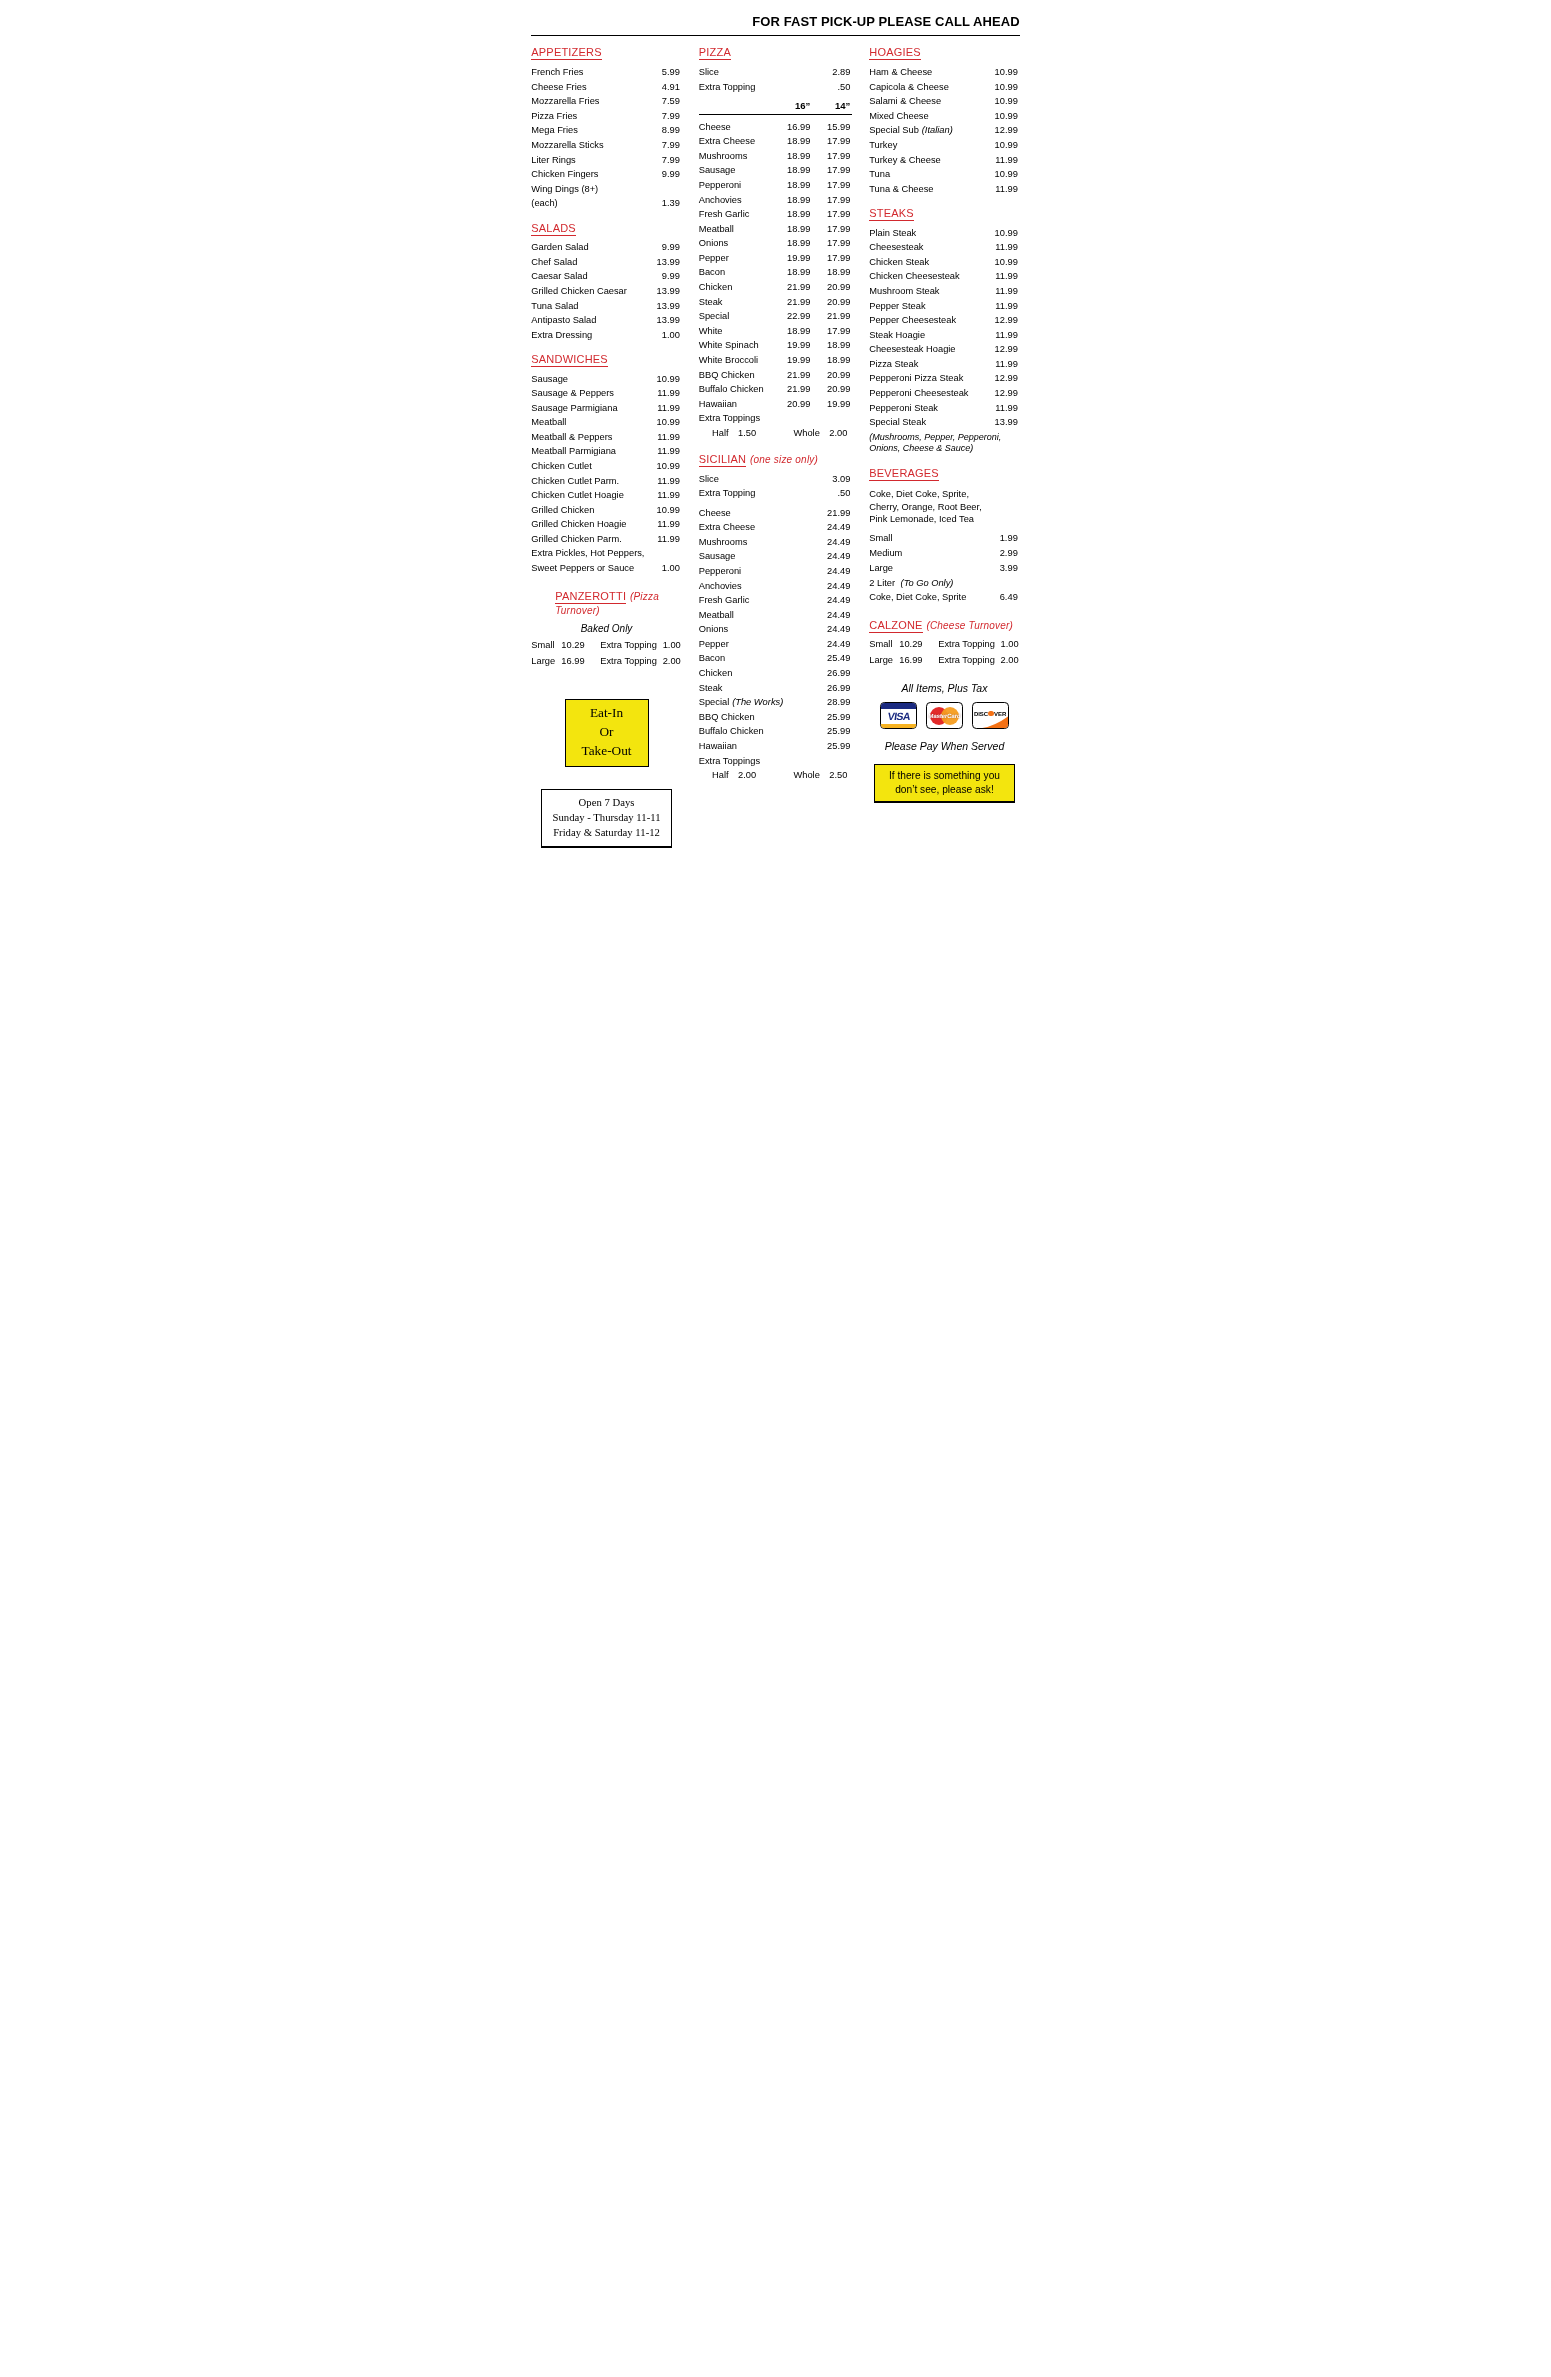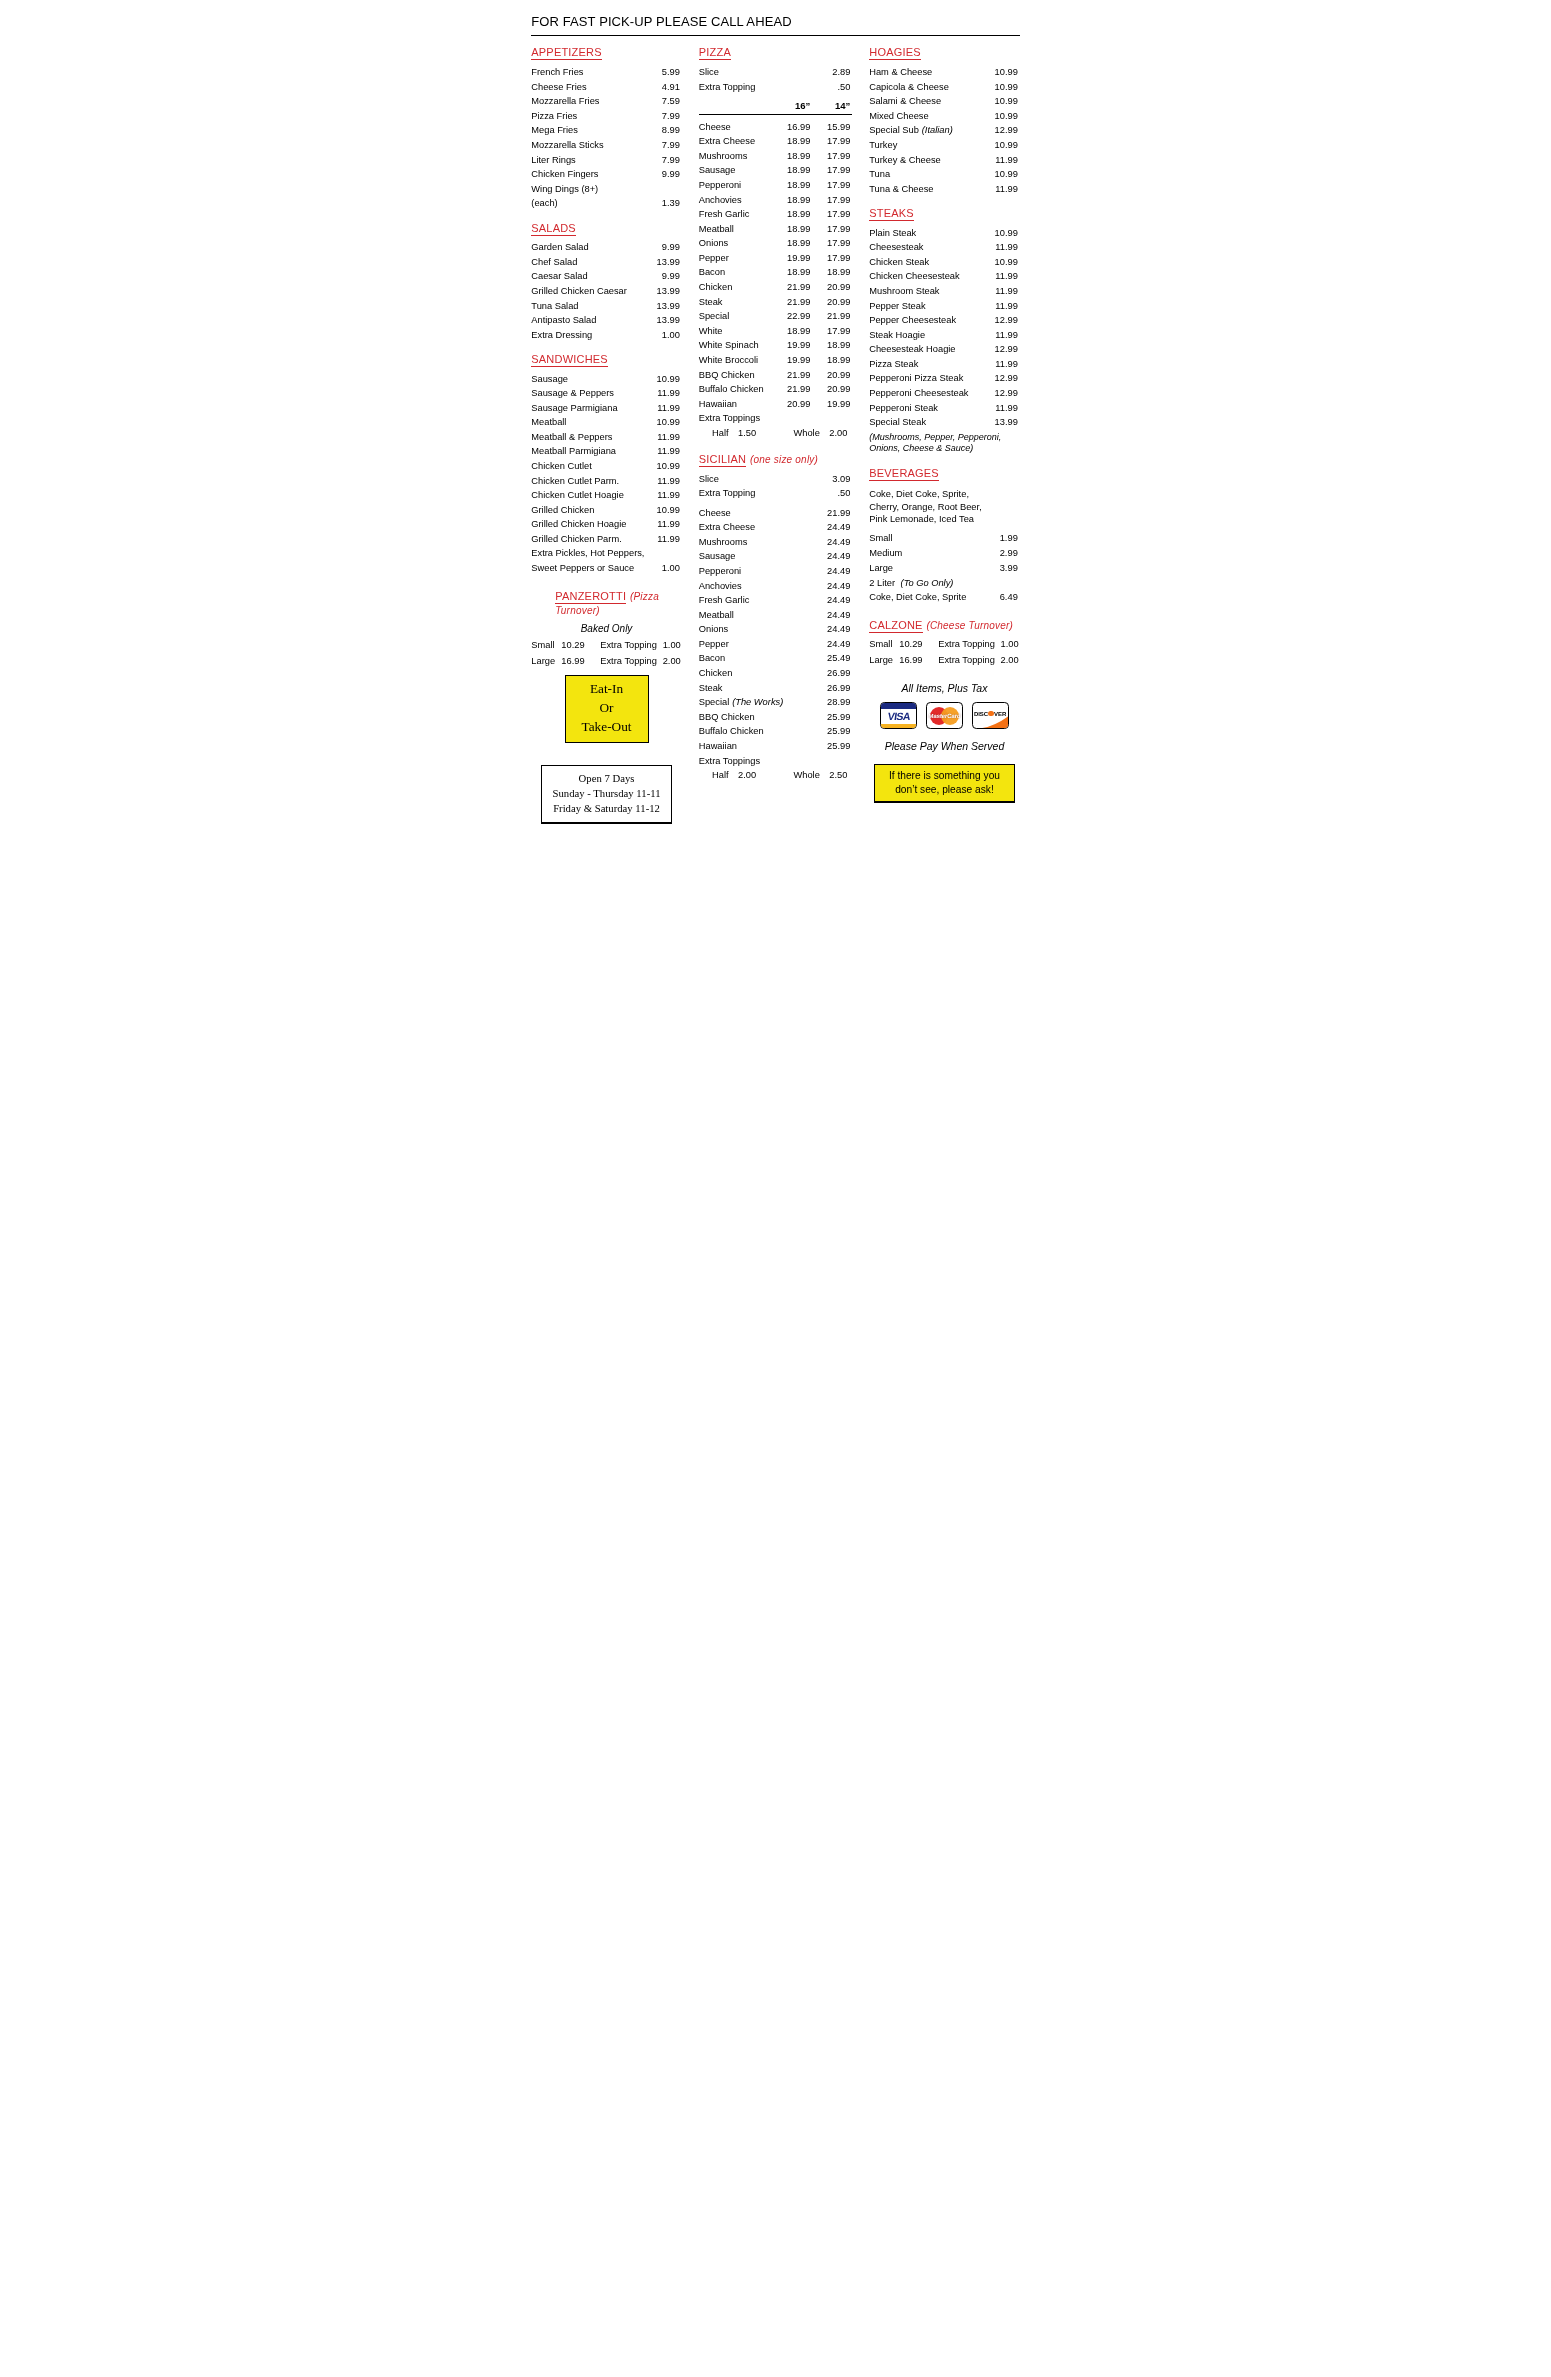--- a/index.html
+++ b/index.html
@@ -8,21 +8,21 @@
     --ink:#000;
   }
   *{box-sizing:border-box;}
   html,body{margin:0;padding:0;background:#fff;}
   body{font-family:"Liberation Sans", sans-serif;color:var(--ink);}
   .page{
     width:517px;min-height:820px;margin:0 auto;background:#fff;
     padding:7.6px 14.3px 19px;position:relative;
   }
   
-  .menu-header{ text-align:left; font-size:13px; letter-spacing:0.1px; font-weight:400; margin-top:6.7px;}
+  .menu-header{ text-align:right; font-size:13px; letter-spacing:0.1px; font-weight:700; margin-top:6.7px;}
   .header-rule{ border:none;border-top:1.7px solid #000; margin:5.7px 0 0;}
   
   .columns{display:grid;grid-template-columns:1fr 1.02fr 1fr;column-gap:17px;margin-top:7.6px;}
   .col{min-width:0;}
   
   .sec{margin:12.4px 0 6.7px;font-size:11px;letter-spacing:0.2px;color:var(--red);}
   .col .sec:first-child{margin-top:2.9px;}
   .sec .sec-title{display:inline-block;border-bottom:1.4px solid var(--red);padding-bottom:1px;}
   .sec .sec-note{font-style:italic;font-size:10px;}
   .sec .sec-note:not(:empty){margin-left:3.8px;}
@@ -44,21 +44,21 @@
   .half-whole .hw-lab{margin-right:9.5px;}
   
   .combo-row{display:flex;align-items:baseline;font-size:9.3px;line-height:1.16;margin-bottom:4.8px;padding-right:1px;}
   .combo-row .cz-size{width:30px;}
   .combo-row .cz-price{width:31px;}
   .combo-row .cz-extra{margin-left:auto;}
   .combo-row .cz-extra-price{margin-left:5.7px;}
   .baked{ text-align:center;font-style:italic;font-size:10px;margin:2.9px 0 6.7px;}
   
   .eatin-box{
-    width:84px;margin:8px auto 0;background:var(--yellow);
+    width:84px;margin:32px auto 0;background:var(--yellow);
     border:1.2px solid #000;text-align:center;
     font-family:"Liberation Serif", serif;font-size:13.3px;line-height:1.4;
     padding:4.8px 2.9px 5.7px;
   }
   .hours-box{
     width:131px;margin:22px auto 0;background:#fff;
     border:1.2px solid #000;border-bottom-width:2.9px;text-align:center;
     font-family:"Liberation Serif", serif;font-size:10.7px;line-height:1.42;
     padding:4.8px 1.9px 5.7px;
   }

